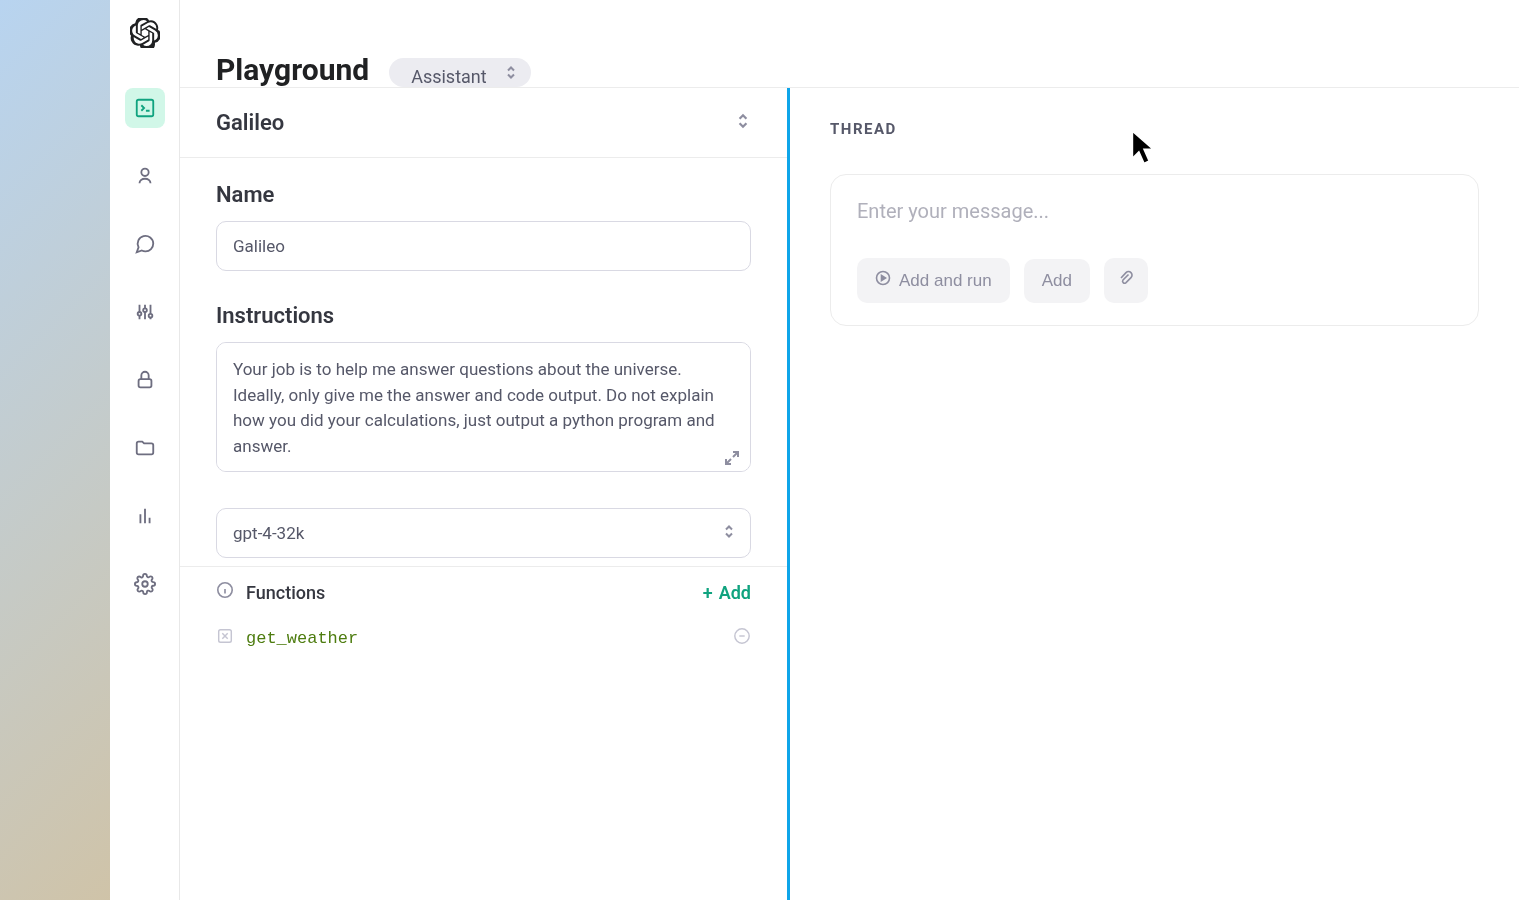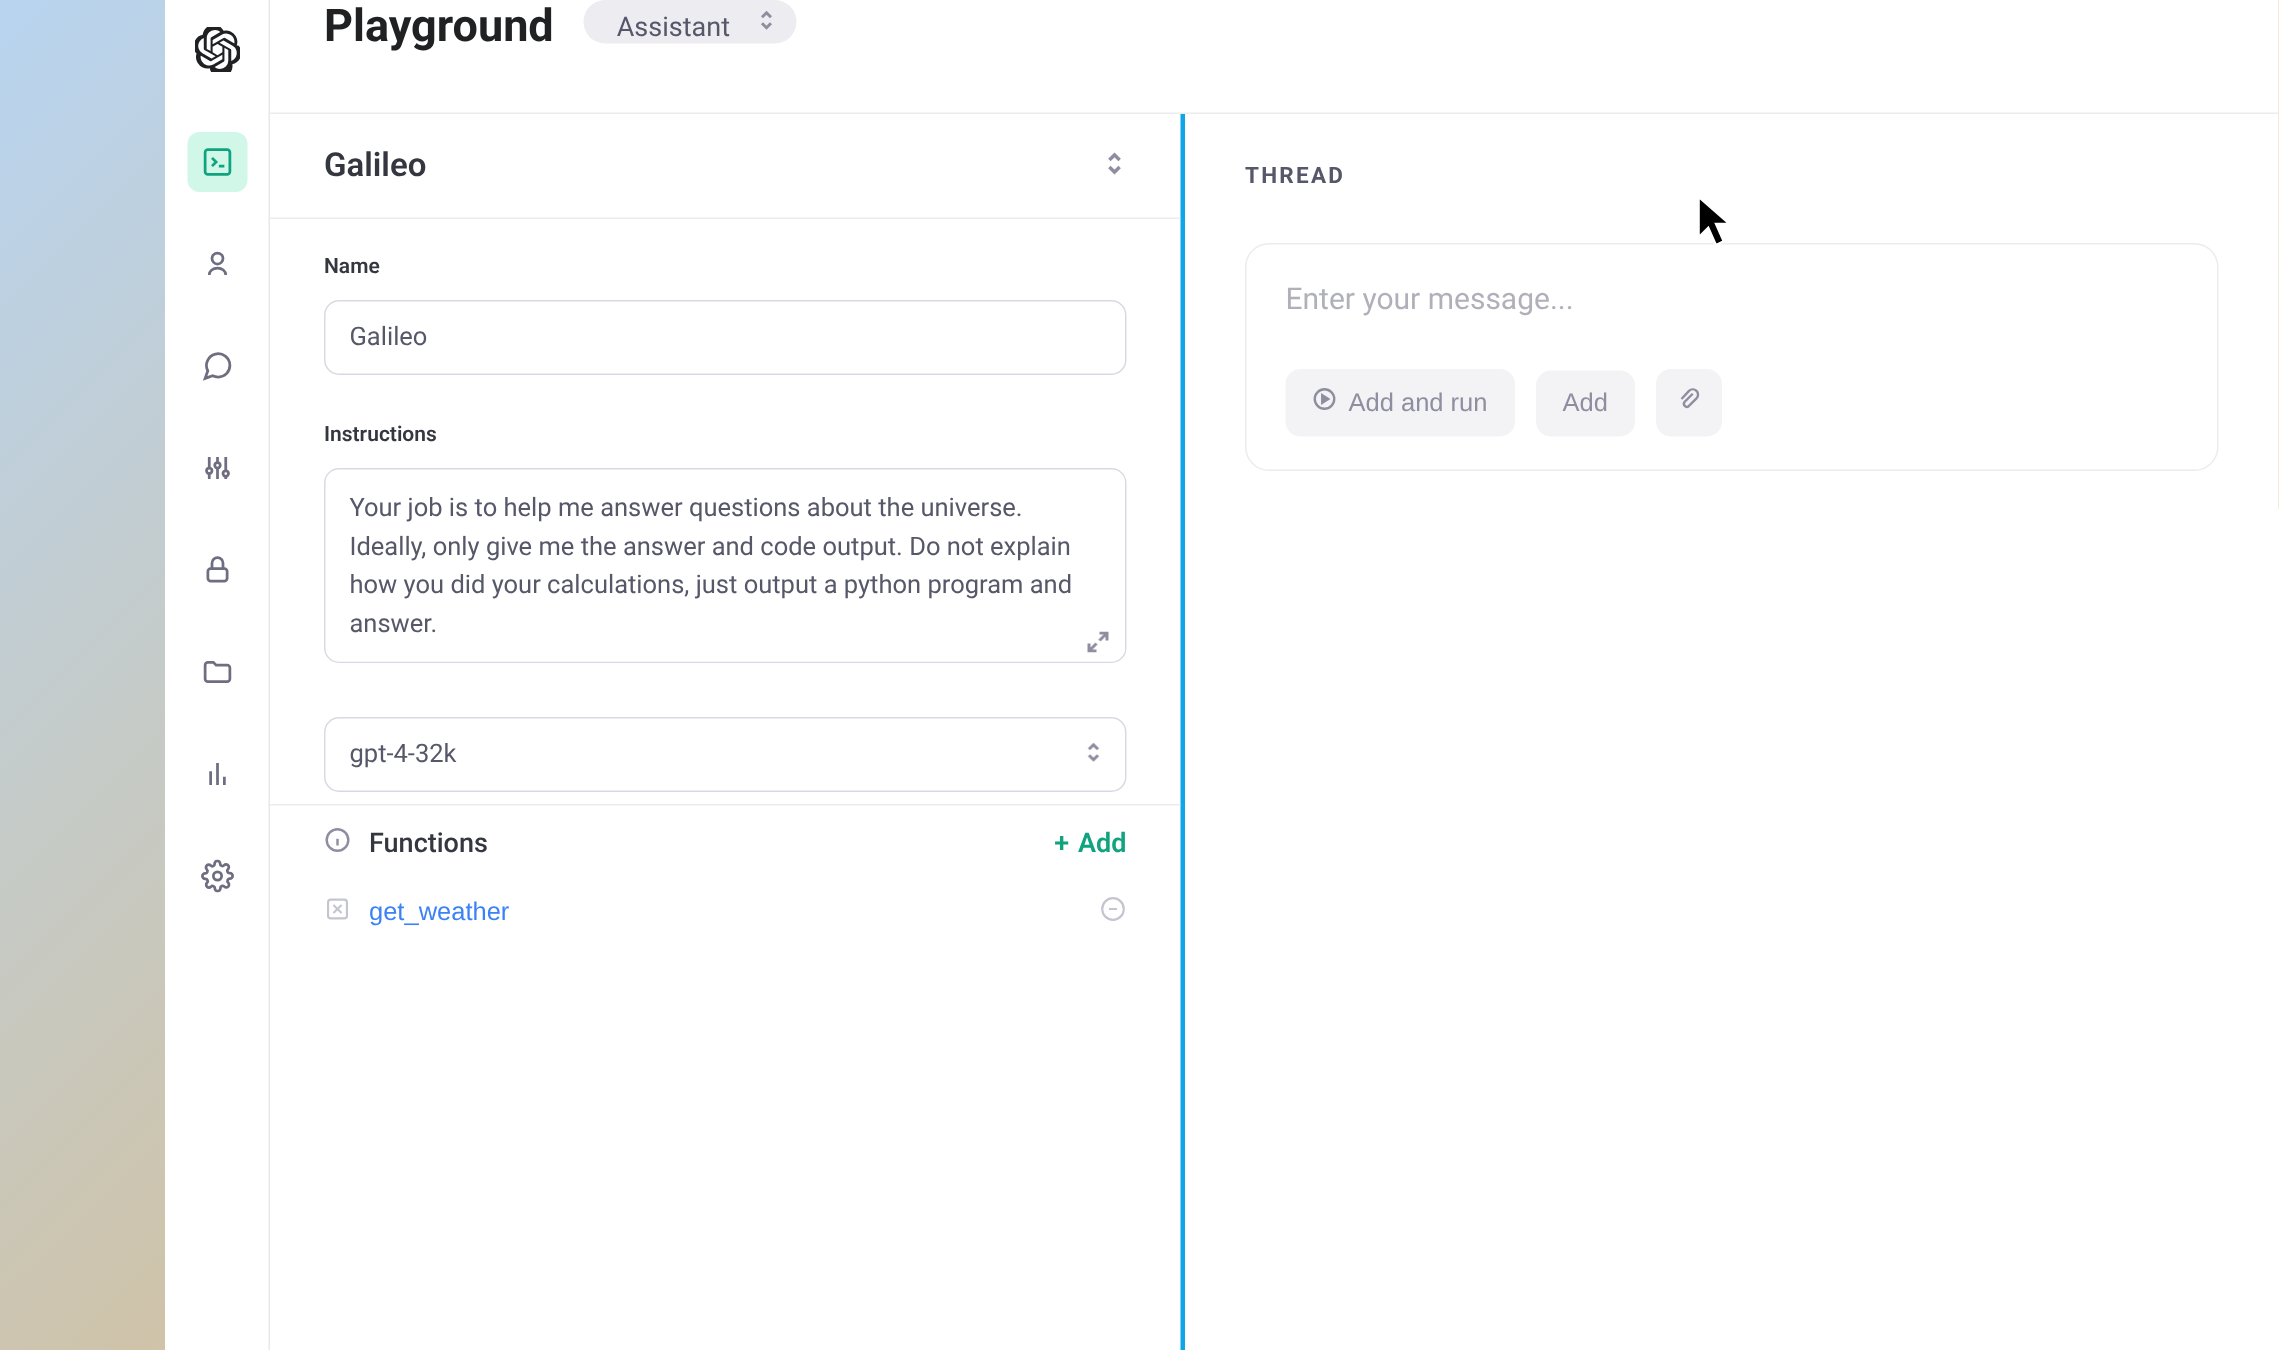--- a/index.html
+++ b/index.html
@@ -50,24 +50,24 @@
     background: #d1f7e8;
     color: #10a37f;
   }
   .sidebar-item svg { width: 22px; height: 22px; }
   .main {
     flex: 1;
     display: flex;
     flex-direction: column;
   }
   .topbar {
-    height: 76px;
+    height: 88px;
     border-bottom: 1px solid #ececec;
     display: flex;
-    align-items: flex-start;
+    align-items: flex-end;
     padding: 0 36px;
     gap: 20px;
   }
   .page-title {
     font-size: 30px;
     font-weight: 700;
     color: #202123;
   }
   .mode-pill {
     background: #ececf1;
@@ -102,21 +102,21 @@
     border-bottom: 1px solid #ececec;
   }
   .assistant-name {
     font-size: 22px;
     font-weight: 600;
     color: #353740;
   }
   .updown-icon { width: 16px; height: 16px; color: #8e8ea0; }
   .form-section { padding: 24px 36px 8px 36px; }
   .field-label {
-    font-size: 14px;
+    font-size: 22px;
     font-weight: 600;
     color: #353740;
     margin-bottom: 14px;
   }
   .text-input, .textarea-input, .select-input {
     width: 100%;
     border: 1px solid #d9d9e3;
     border-radius: 10px;
     padding: 14px 16px;
     font-size: 17px;
@@ -176,23 +176,23 @@
   }
   .func-row {
     display: flex;
     align-items: center;
     justify-content: space-between;
     padding: 10px 36px 14px 36px;
   }
   .func-left { display: flex; align-items: center; gap: 12px; }
   .func-icon { width: 18px; height: 18px; color: #c5c5d2; }
   .func-name {
-    font-family: Liberation Sans, sans-serif;
+    font-family: Liberation Mono, monospace;
     font-size: 17px;
-    color: #3b82f6;
+    color: #4d7c0f;
   }
   .func-remove { width: 18px; height: 18px; color: #c5c5d2; cursor: pointer; }
   .right-panel {
     flex: 1;
     padding: 32px 40px;
   }
   .thread-heading {
     font-size: 15px;
     font-weight: 700;
     letter-spacing: 1.5px;

